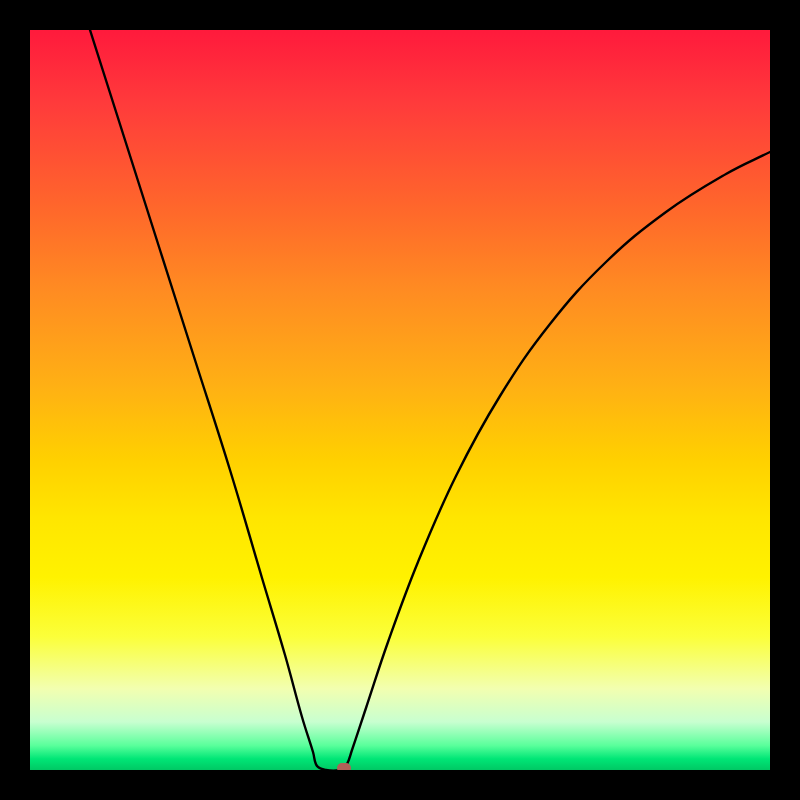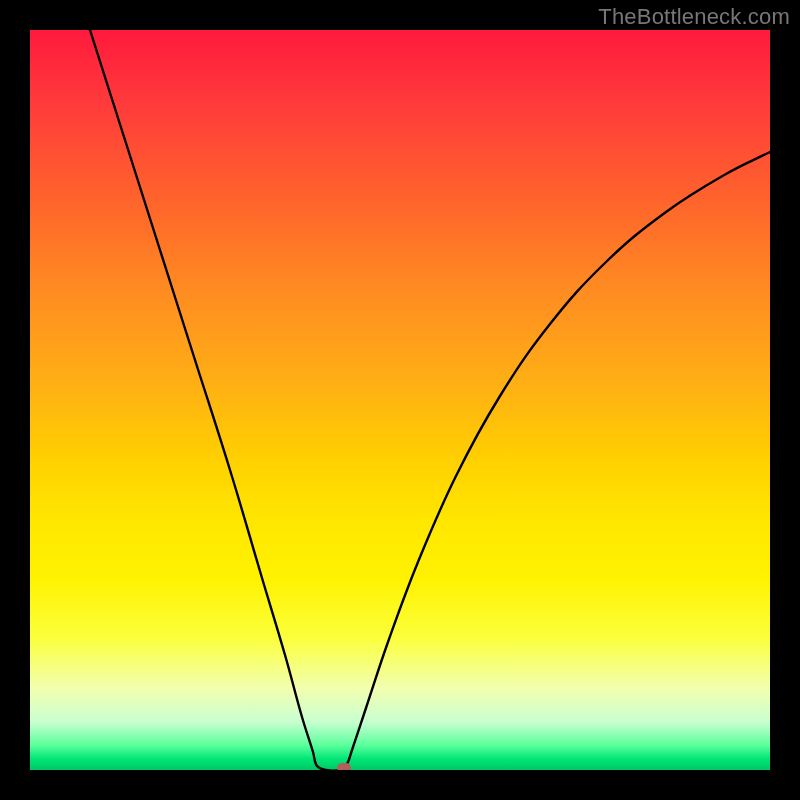--- a/index.html
+++ b/index.html
@@ -67,21 +67,20 @@
     height: 10px;
     border-radius: 5px;
     background: #b06058;
     transform: translate(-50%, -50%);
   }
 </style>
 </head>
 <body>
 
 <div class="container">
-  <div class="watermark">TheBottleneck.com</div>
 
   <div class="plot-area">
     <div class="gradient"></div>
 
     <svg class="curve" viewBox="0 0 740 740" preserveAspectRatio="none">
       <path id="curve-path" fill="none" stroke="#000000" stroke-width="2.4" stroke-linejoin="round" stroke-linecap="round" d="M 60 0 C 74 44, 81 66, 95 110 C 109 154, 116 176, 130 220 C 144 264, 151 286, 165 330 C 179 374, 186.43590743075865 395.86608686425944, 200 440 C 213.23590743075863 483.06608686425943, 219.16027063881717 504.81181942147595, 232 548 C 241.16027063881717 578.811819421476, 246.11105375969453 594.1109118149384, 255 625 C 262.1110537596945 649.7109118149384, 264.8693136267908 662.2972650642395, 272 687 C 276.0693136267908 701.0972650642395, 278.7046745453687 707.968603514871, 283 722 C 284.7046745453687 727.568603514871, 283.8981563273228 731.7051395301393, 287 736 C 289.09815632732284 738.9051395301393, 292.2006779305925 739.3392483357552, 296 740 C 301.40067793059256 740.9392483357552, 304.71974642849955 741.0560507143001, 310 740 C 312.71974642849955 739.4560507143001, 314.5755325118801 738.3741124801999, 316 736 C 319.3755325118801 730.3741124801999, 319.77209428862375 726.4609265629912, 322 720 C 327.77209428862375 703.2609265629911, 330.4 694.8, 336 678 C 344.8 651.6, 348.6647513414452 638.2105058490192, 358 612 C 369.4647513414452 579.8105058490193, 375.0503062890314 563.612487588541, 388 532 C 402.2503062890314 497.2124875885409, 409.3593333723344 479.6872031730792, 426 446 C 442.1593333723344 413.2872031730792, 450.81726965860616 397.01888310523265, 470 366 C 488.41726965860613 336.21888310523263, 498.2908139069624 321.4436880798777, 520 294 C 540.6908139069624 267.84368807987767, 552.0186867348675 255.15437142840378, 576 232 C 598.4186867348675 210.35437142840377, 610.8603216918328 200.4357640926559, 636 182 C 658.8603216918328 165.23576409265587, 671.4232990624012 158.1788659255378, 696 144 C 713.0232990624012 134.1788659255378, 722.4 130.8, 740 122"></path>
     </svg>
 
     <div class="marker" id="marker" style="left: 314px; top: 738px;"></div>
   </div>

